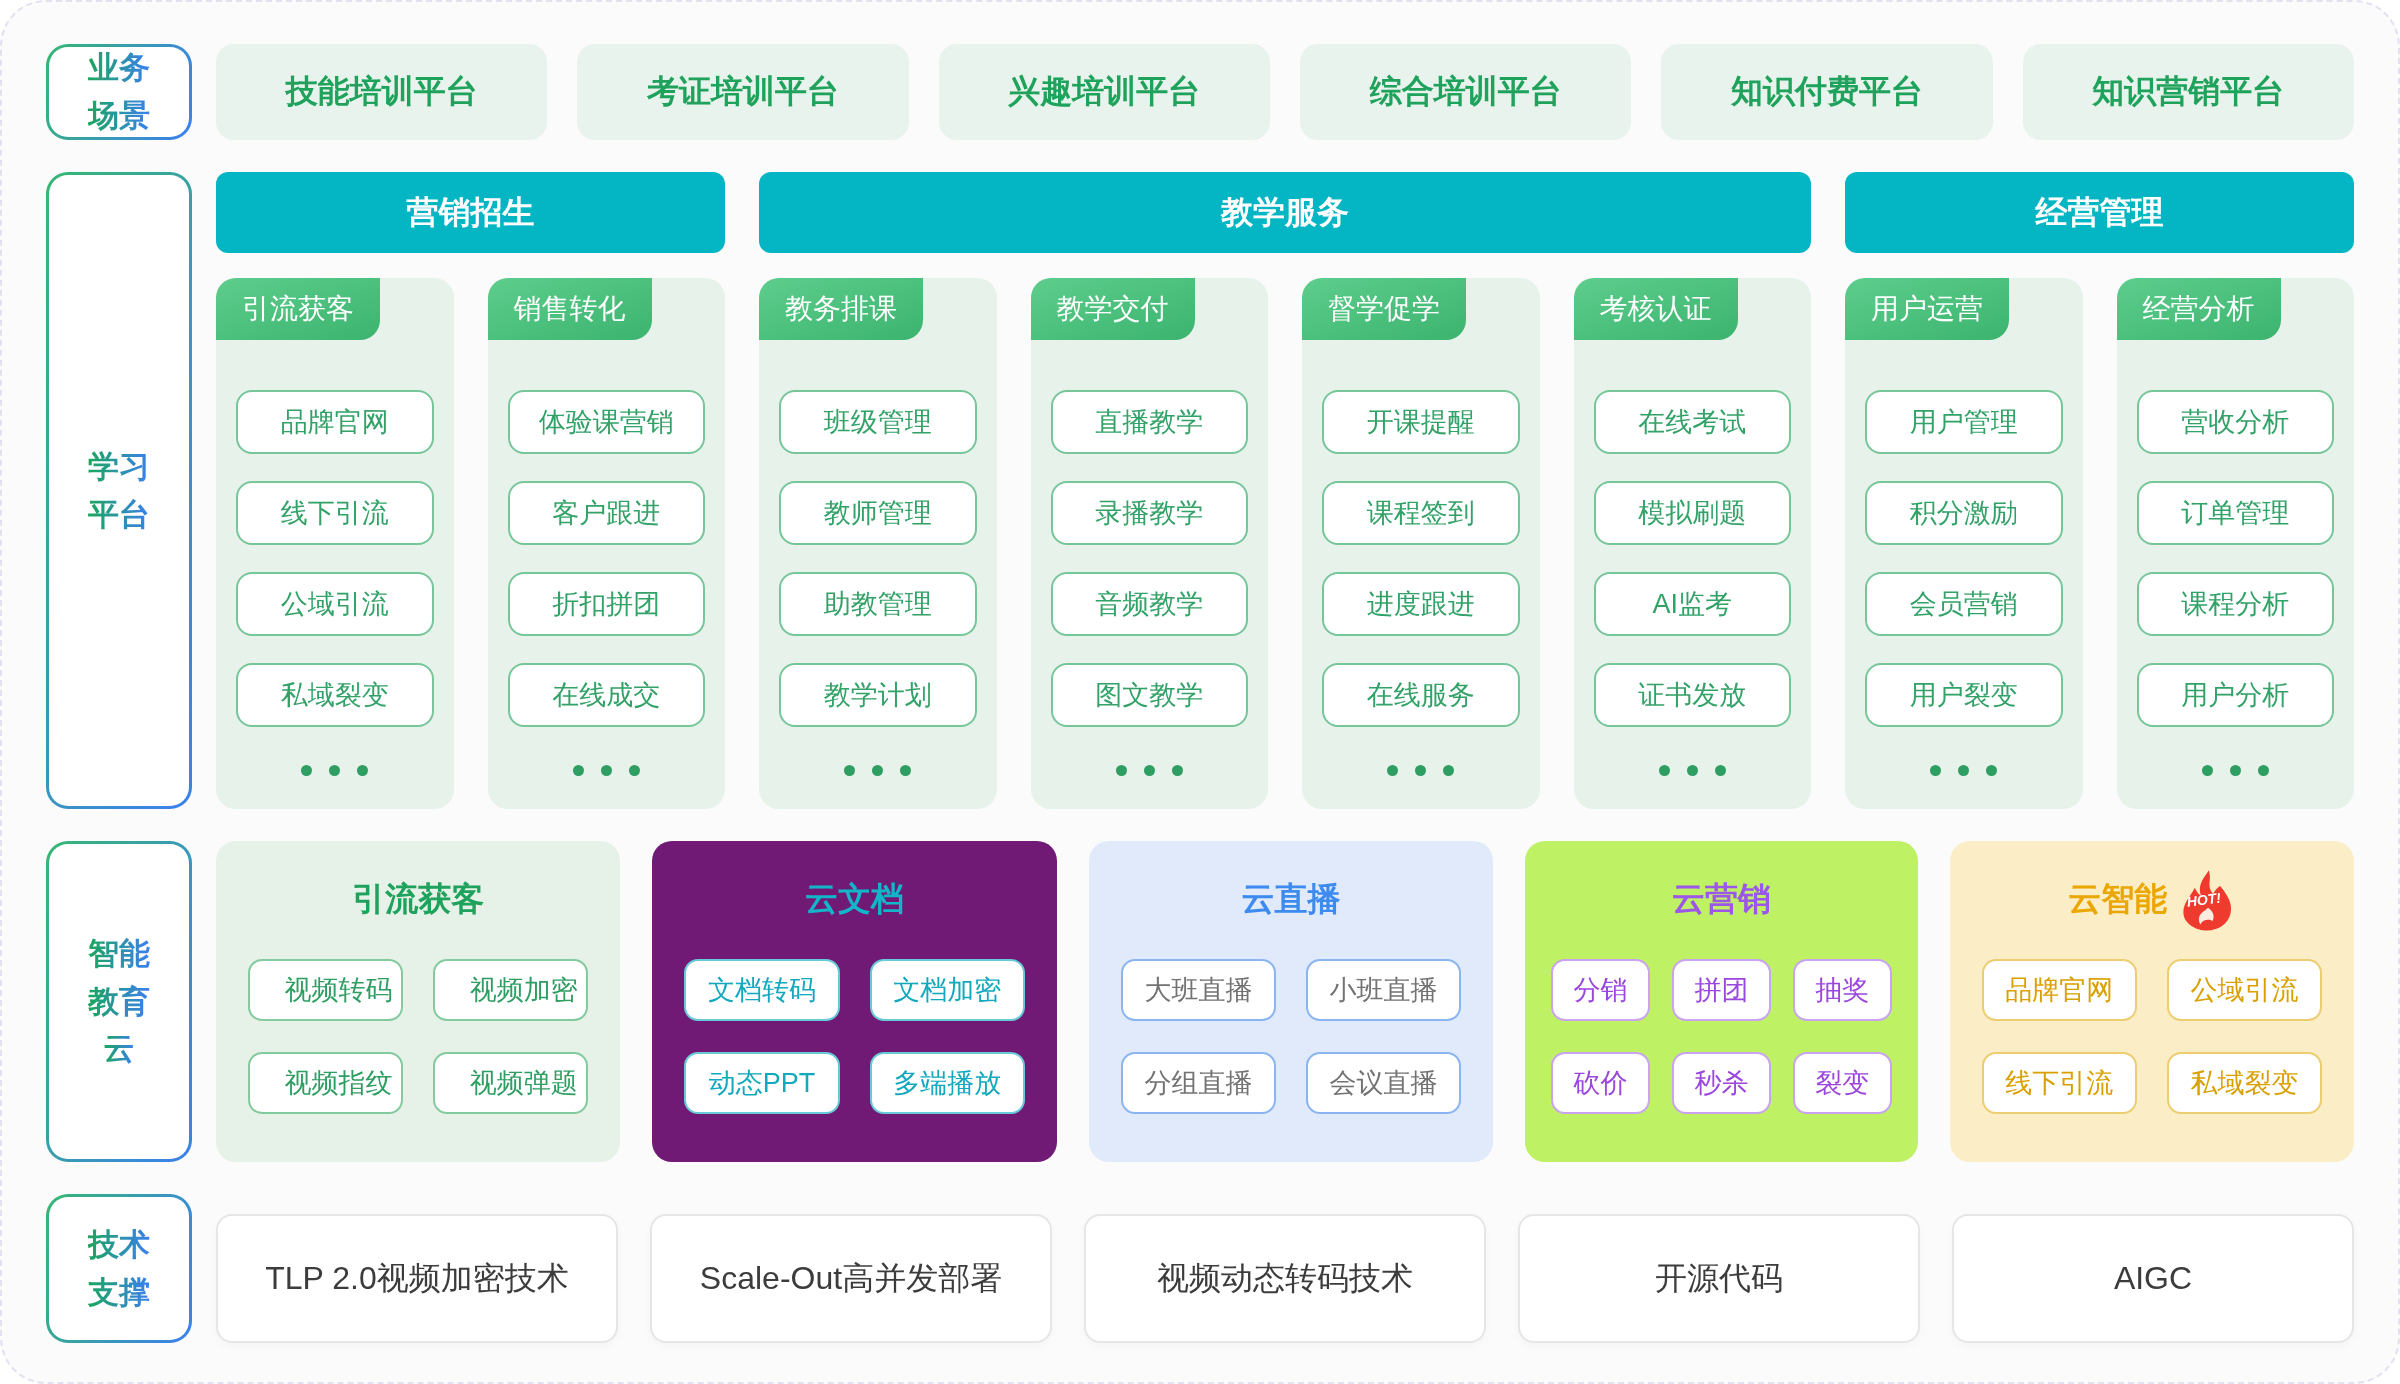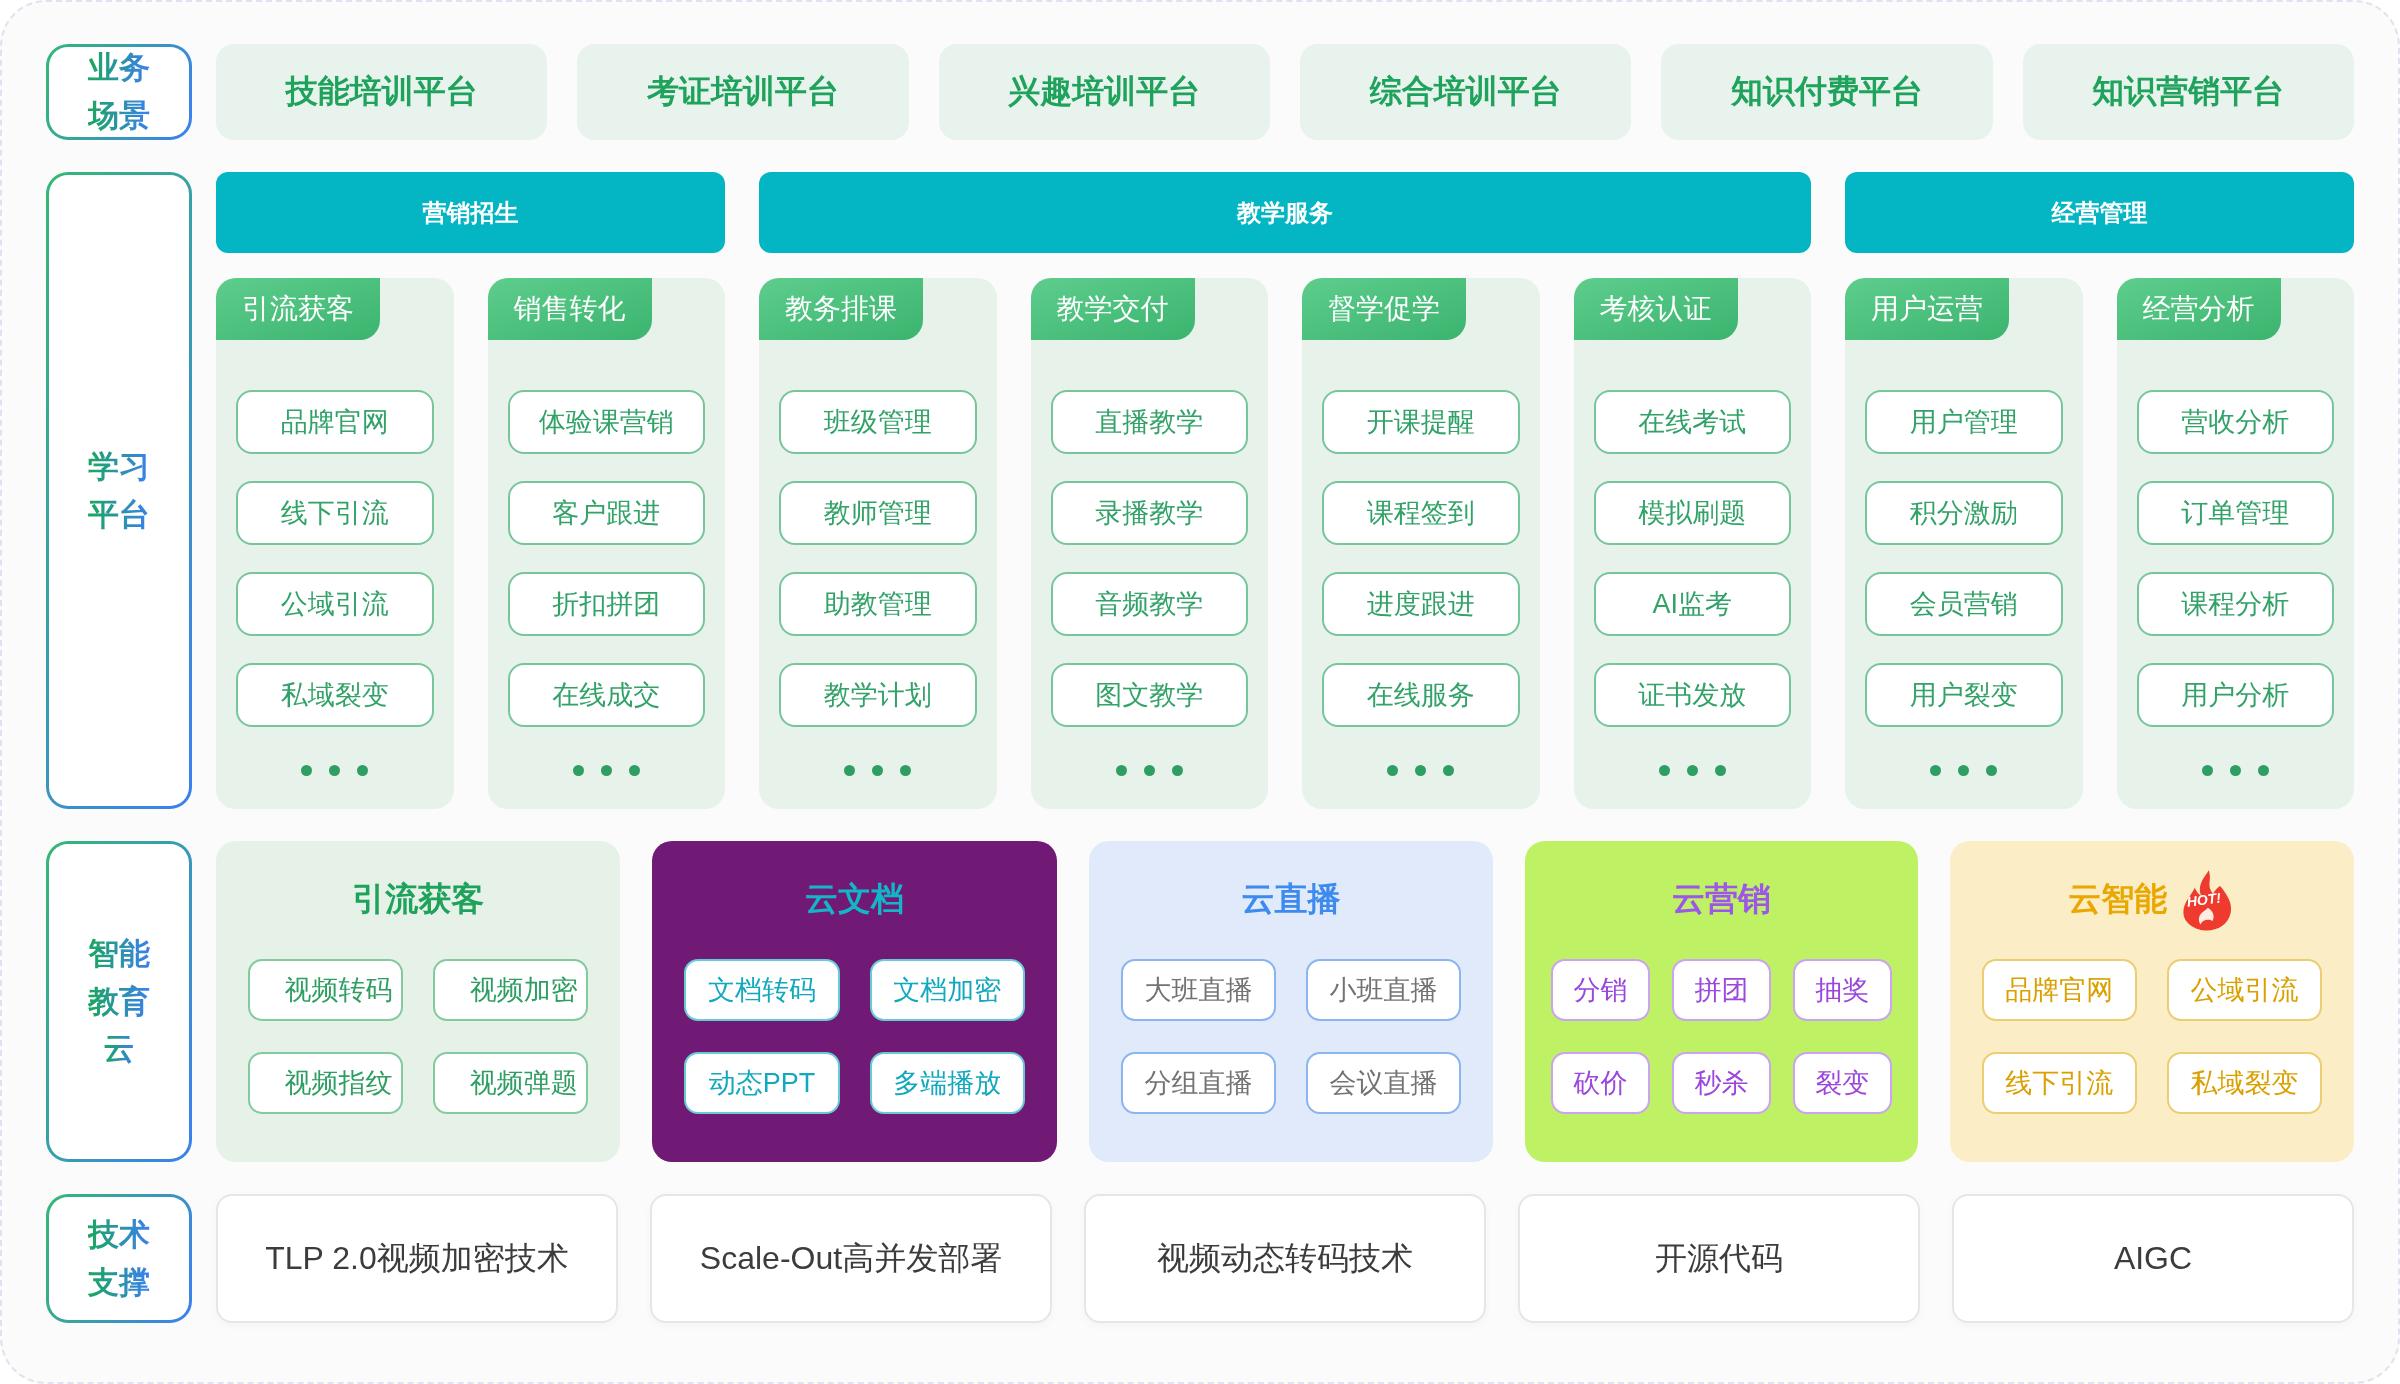--- a/index.html
+++ b/index.html
@@ -18,21 +18,21 @@
 
   
   .biz-items{flex:1;display:flex;gap:30px;}
   .plat-box{flex:1;height:96px;background:#e7f3ec;border-radius:18px;
     display:flex;align-items:center;justify-content:center;
     color:#1fa25b;font-weight:bold;font-size:32px;}
 
   
   .lp-grid{flex:1;display:grid;grid-template-columns:repeat(8,1fr);column-gap:34px;row-gap:25px;}
   .lp-header{grid-row:1;height:81px;background:#04b5c3;border-radius:12px;
-    display:flex;align-items:center;justify-content:center;color:#fff;font-weight:bold;font-size:24px;}
+    display:flex;align-items:center;justify-content:center;color:#fff;font-weight:bold;font-size:32px;}
   .lp-col{position:relative;grid-row:2;height:531px;box-sizing:border-box;
     background:#e6f2ea;border-radius:20px;padding-top:112px;}
   .lp-tag{position:absolute;top:0;left:0;height:62px;min-width:164px;box-sizing:border-box;padding:0 24px;
     background:linear-gradient(160deg,#5ecd8d,#3bb46e);border-radius:20px 0 20px 0;
     color:#fff;font-size:28px;display:flex;align-items:center;justify-content:center;}
   .lp-pill{margin:0 20px 27px;height:64px;box-sizing:border-box;background:#fff;
     border:2px solid #76c69a;border-radius:16px;display:flex;align-items:center;justify-content:center;
     color:#33a268;font-size:27px;}
   .lp-dots{display:flex;justify-content:center;gap:17px;margin-top:38px;}
   .lp-dots i{width:11px;height:11px;border-radius:50%;background:#2f9e63;}
@@ -56,21 +56,21 @@
   .cloud-purple{background:#bef264;} .cloud-purple .cloud-title{color:#9d57e8;}
   .cloud-purple .cloud-pill{border-color:#caa4f0;color:#9b46dd;}
   .cloud-gold{background:#fbeec6;} .cloud-gold .cloud-title{color:#eba701;}
   .cloud-gold .cloud-pill{border-color:#edcd72;color:#d9a000;}
   .flame{width:56px;height:64px;display:inline-block;}
 
   
   .tech-row{flex:1;display:flex;gap:32px;}
   .tech-box{flex:1;height:125px;background:#fff;border:2px solid #e6e6e6;border-radius:16px;
     box-shadow:0 3px 8px rgba(0,0,0,0.03);display:flex;align-items:center;justify-content:center;
-    font-size:32px;color:#3c3c3c;}
+    font-size:32px;color:#3c3c3c;margin-top:20px;}
 </style>
 </head>
 <body>
 
 <div class="canvas">
 
   <div class="row">
     <div class="side-label" id="biz-label">
         <span class="ln">业务</span>
         <span class="ln">场景</span>

